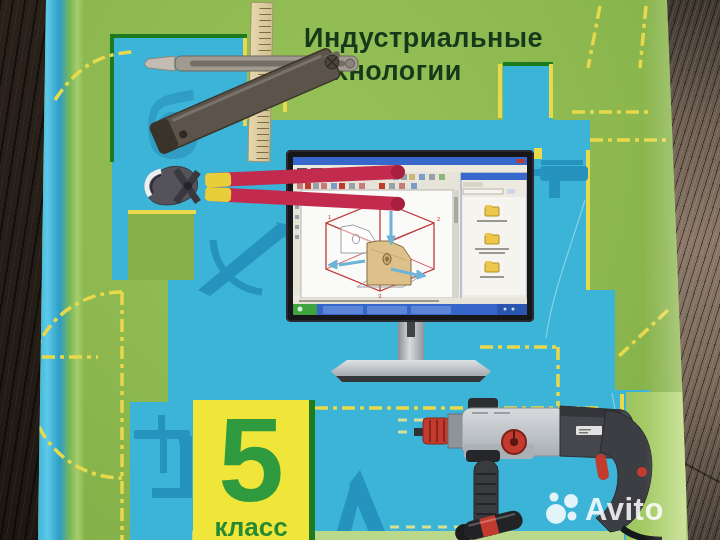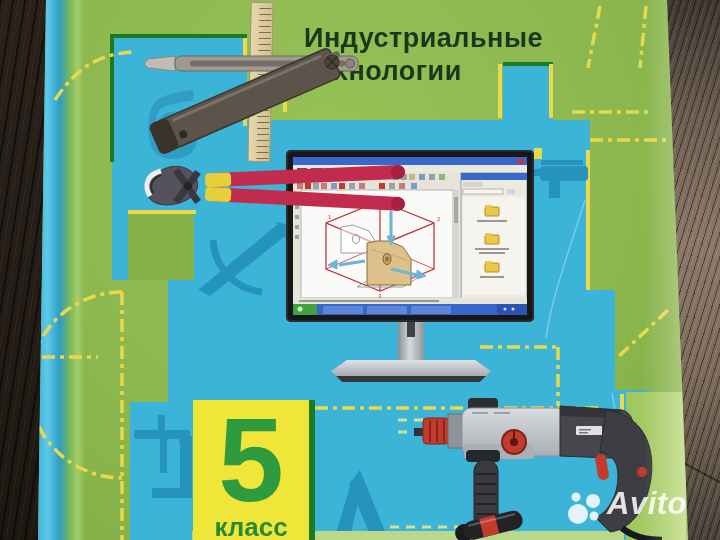--- a/index.html
+++ b/index.html
@@ -53,21 +53,21 @@
     background:linear-gradient(#e6e9eb,#a9aeb3 70%);
     clip-path:polygon(0 55%,10% 8%,90% 8%,100% 55%,93% 100%,7% 100%);
     box-shadow:inset 0 -6px 0 #34373a;}
   
   #grade-badge{left:193px;top:400px;width:116px;height:140px;background:#f0e63a;
     border-right:6px solid #1e7a1e;text-align:center;}
   #grade-number{font-size:118px;line-height:108px;font-weight:800;color:#2f9b3e;
     margin-top:6px;}
   #grade-word{font-size:26px;font-weight:700;color:#268a35;margin-top:-2px;}
   
-  #avito{left:566px;top:486px;display:flex;align-items:flex-start;color:rgba(255,255,255,.85);font-style:italic;}
+  #avito{left:544px;top:486px;display:flex;align-items:flex-end;color:rgba(255,255,255,.85);}
   #avito-text{font-size:31px;font-weight:700;letter-spacing:.5px;margin-left:3px;}
   #wood-seam{left:655px;top:468px;width:80px;height:2px;background:rgba(0,0,0,.45);
     transform:rotate(28deg);}
 </style>
 </head>
 <body>
 
 <div id="stage">
 
   <div class="abs" id="wood-left"></div>

